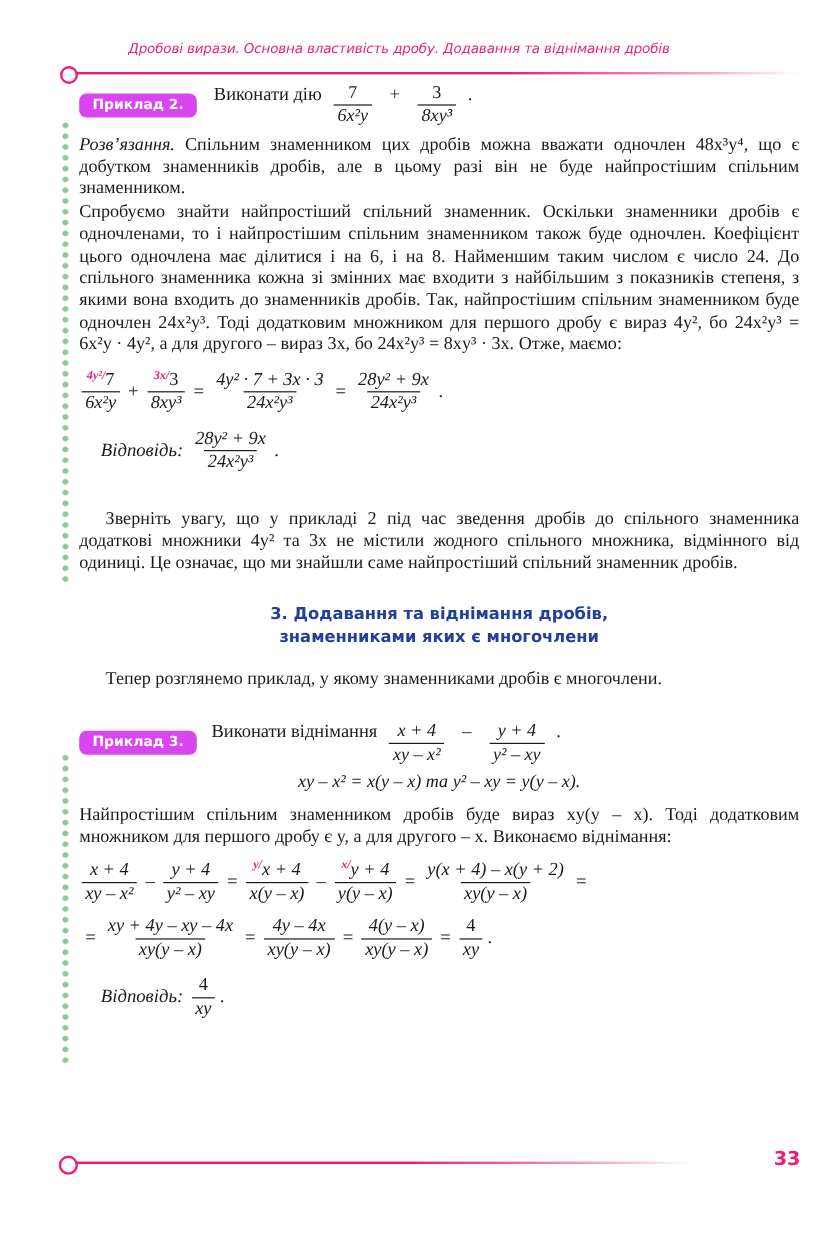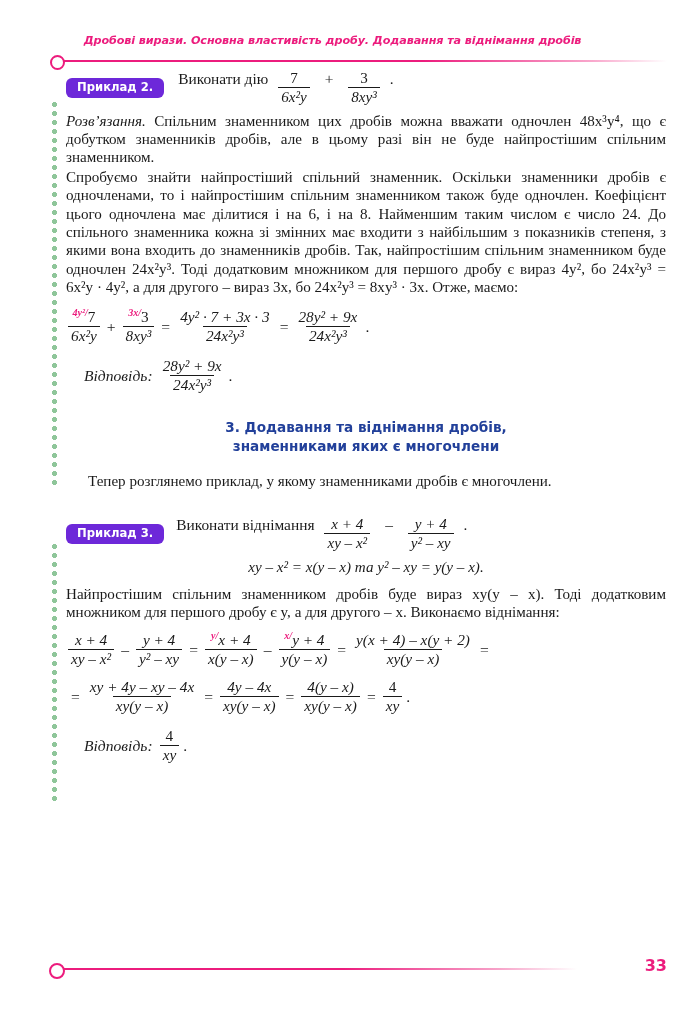--- a/index.html
+++ b/index.html
@@ -9,21 +9,21 @@
   }
   .page{position:absolute;inset:0;}
 
   
   .runhead{
     position:absolute;left:0;right:0;top:34px;height:22px;
   }
   .runhead-text{
     position:absolute;left:0;right:30px;top:0;text-align:center;
     font-family:"DejaVu Sans",sans-serif;
-    font-size:11.2px;font-weight:bold;font-style:italic;
+    font-size:11.2px;font-weight:normal;font-style:italic;
     color:#ec1c7d;letter-spacing:-0.1px;white-space:nowrap;
   }
   .head-rule{
     position:absolute;left:57px;right:28px;top:60px;height:1.6px;
     background:linear-gradient(to right,#ec1c7d 0%, #ec1c7d 60%, #f9a9cd 88%, #ffffff 100%);
   }
   .head-dot{
     position:absolute;left:50px;top:55px;width:11px;height:11px;
     border:2px solid #ec1c7d;border-radius:50%;background:#fff;
   }
@@ -55,21 +55,21 @@
   p.tx.ind{text-indent:22px;}
   .noind{text-indent:0;}
 
   
   .m{font-family:"Liberation Serif",serif;font-style:italic;}
   .mn{font-style:normal;}
 
   
   .ex-row{position:relative;display:flex;align-items:center;gap:14px;}
   .badge{
-    display:inline-block;background:#6d28d9;color:#fff;
+    display:inline-block;background:#d946ef;color:#fff;
     font-family:"DejaVu Sans",sans-serif;font-size:11.6px;font-weight:bold;
     padding:3px 11px 4px 11px;border-radius:6px;white-space:nowrap;
     line-height:1.15;
   }
   .ex-task{font-size:15.4px;display:flex;align-items:flex-start;gap:8px;}
 
   
   .rail{
     position:absolute;left:-14px;width:5px;
     background-image:radial-gradient(circle,#8fc69a 0 2.3px,transparent 2.6px);
@@ -164,20 +164,21 @@
 
     <div class="dispmath" style="margin-top:13px;margin-left:18px;">
       <i><span>Відповідь:</span></i>
       <span class="frac" style="margin-left:7px;">
         <span class="num m">28y² + 9x</span>
         <span class="den m">24x²y³</span>
       </span>
       <span style="margin-left:2px;">.</span>
     </div>
 
+    <p class="tx ind" style="margin-top:30px;">Зверніть увагу, що у прикладі 2 під час зведення дробів до спільного знаменника додаткові множники 4y² та 3x не містили жодного спільного множника, відмінного від одиниці. Це означає, що ми знайшли саме найпростіший спільний знаменник дробів.</p>
 
     <div style="margin-top:24px;">
       <p class="sechead">3. Додавання та віднімання дробів,</p>
       <p class="sechead">знаменниками яких є многочлени</p>
     </div>
 
     <p class="tx ind" style="margin-top:16px;">Тепер розглянемо приклад, у якому знаменниками дробів є многочлени.</p>
 
     <div style="position:relative;margin-top:26px;">
 

